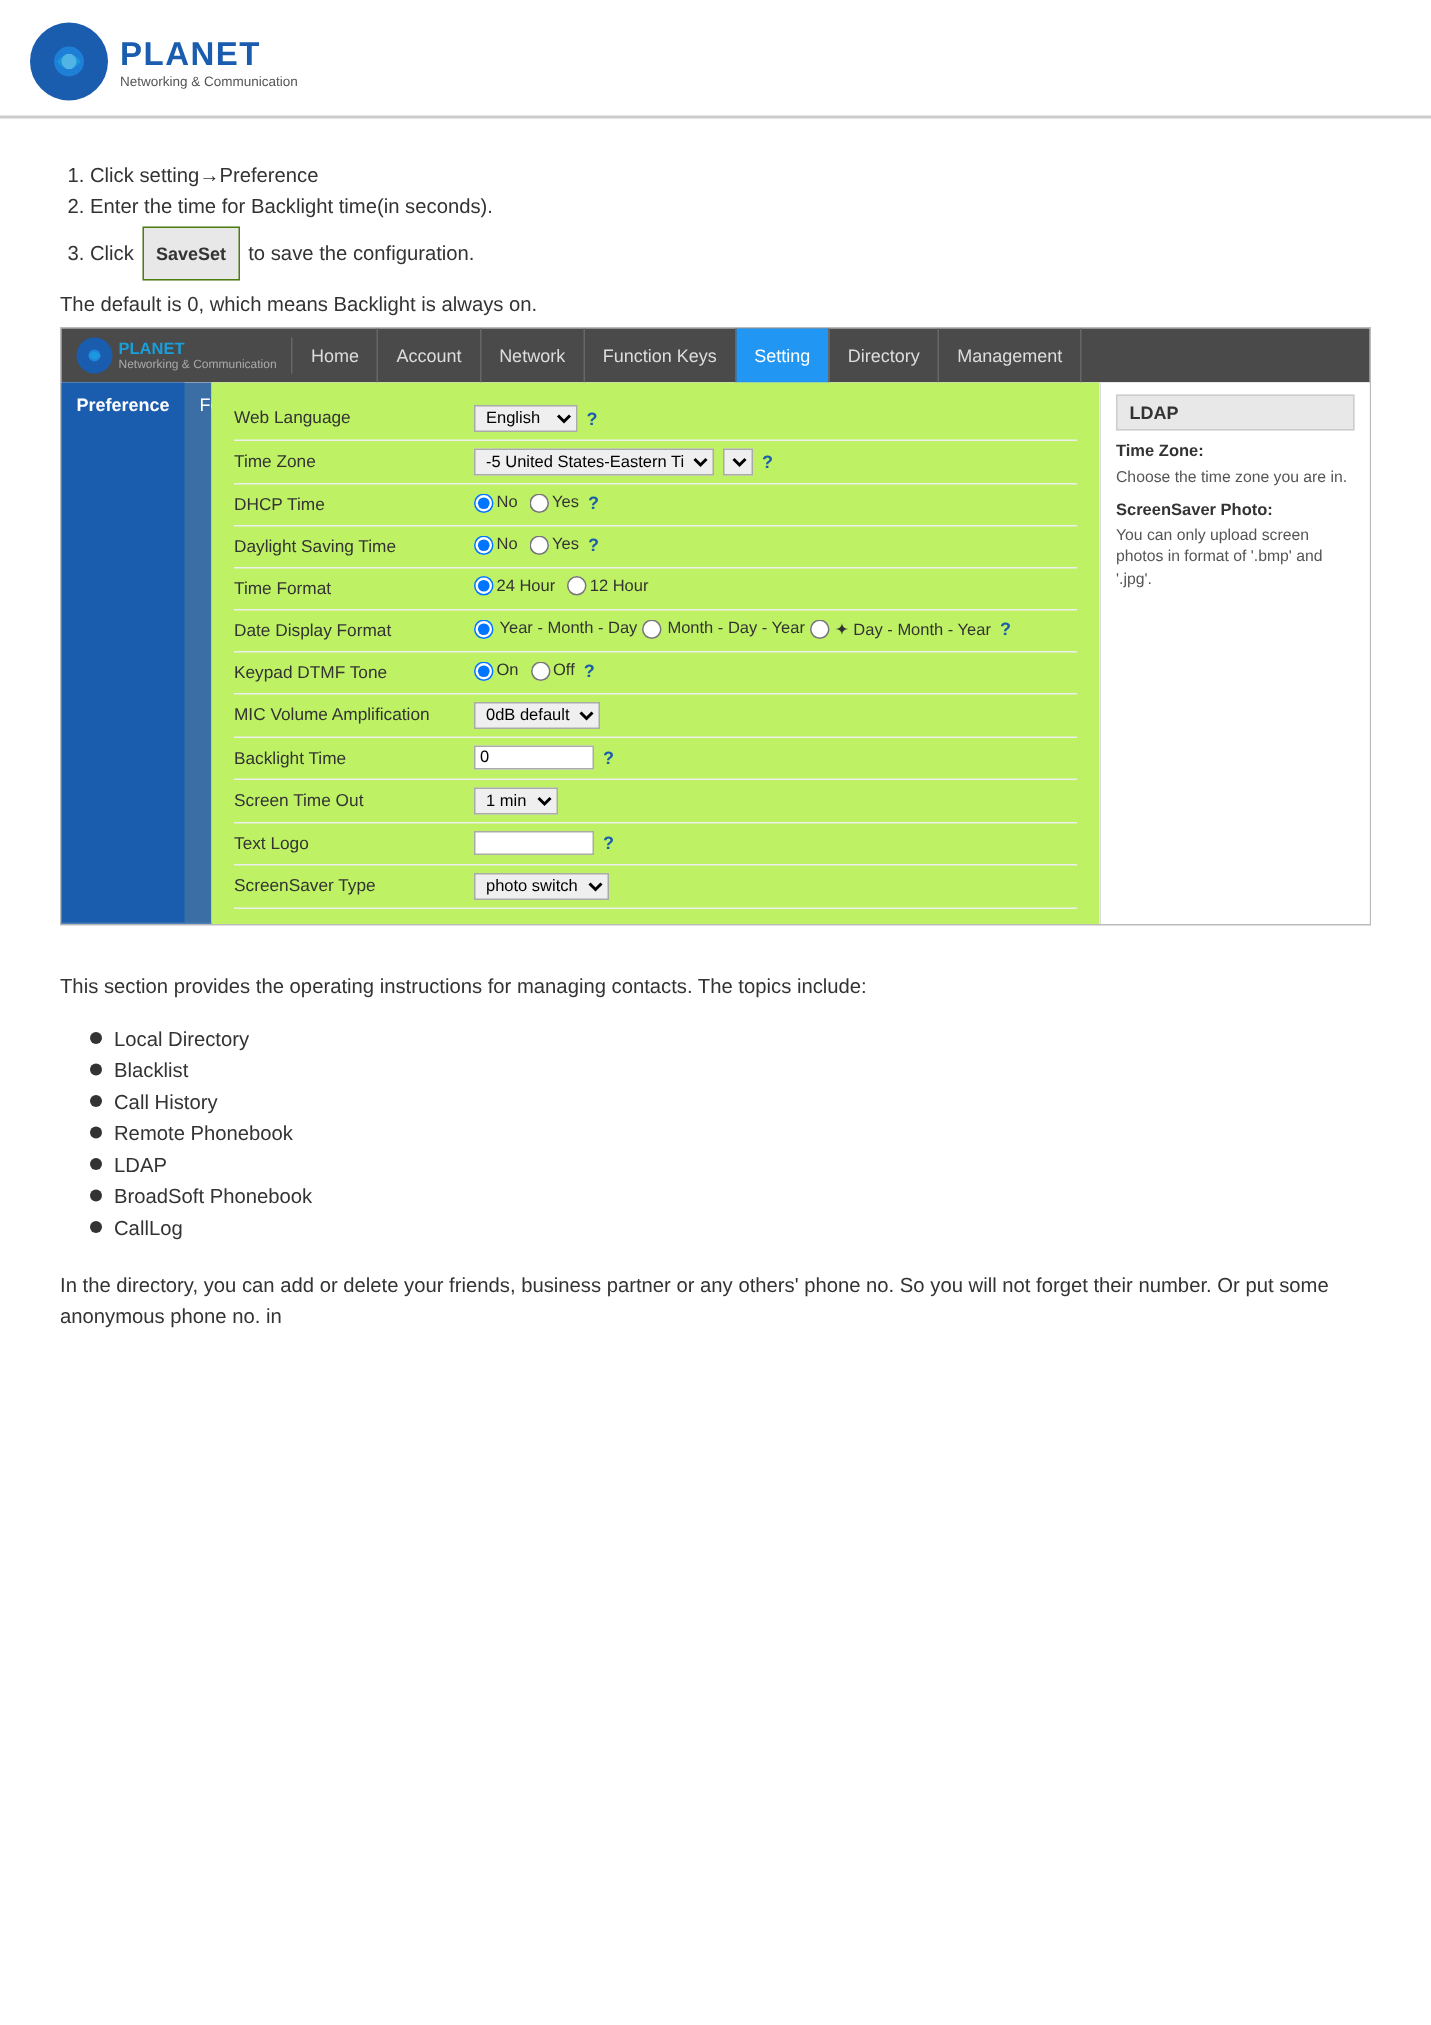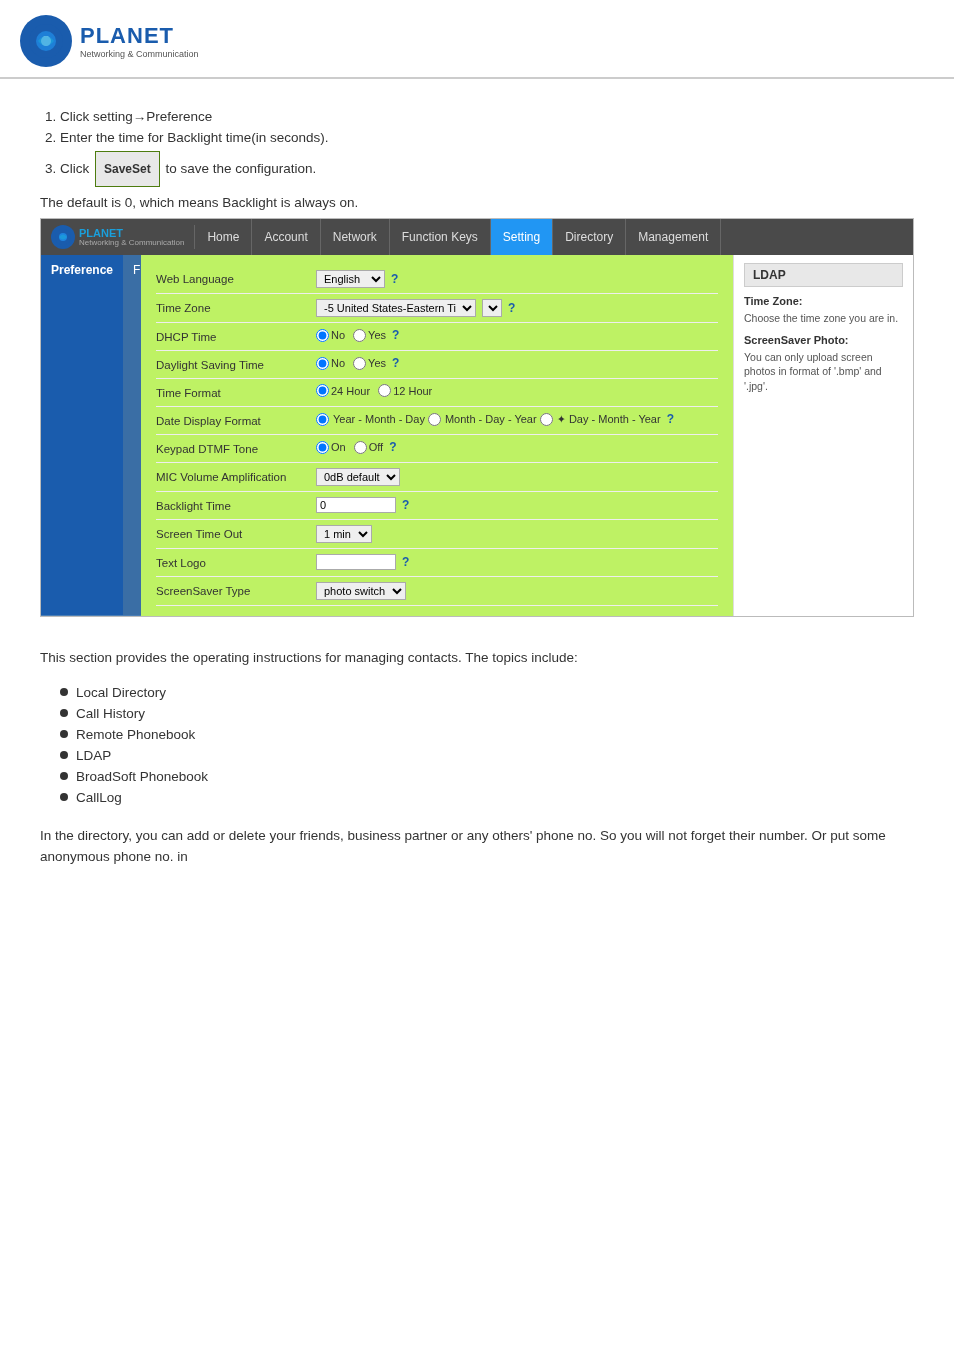--- a/index.html
+++ b/index.html
@@ -500,20 +500,24 @@
 
   <div class="section-text">This section provides the operating instructions for managing contacts. The topics include:</div>
 
   <ul class="bullet-list">
     <li>
       <span class="bullet-dot"></span>
       <span>Local Directory</span>
     </li>
     <li>
       <span class="bullet-dot"></span>
+      <span>Blacklist</span>
+    </li>
+    <li>
+      <span class="bullet-dot"></span>
       <span>Call History</span>
     </li>
     <li>
       <span class="bullet-dot"></span>
       <span>Remote Phonebook</span>
     </li>
     <li>
       <span class="bullet-dot"></span>
       <span>LDAP</span>
     </li>

